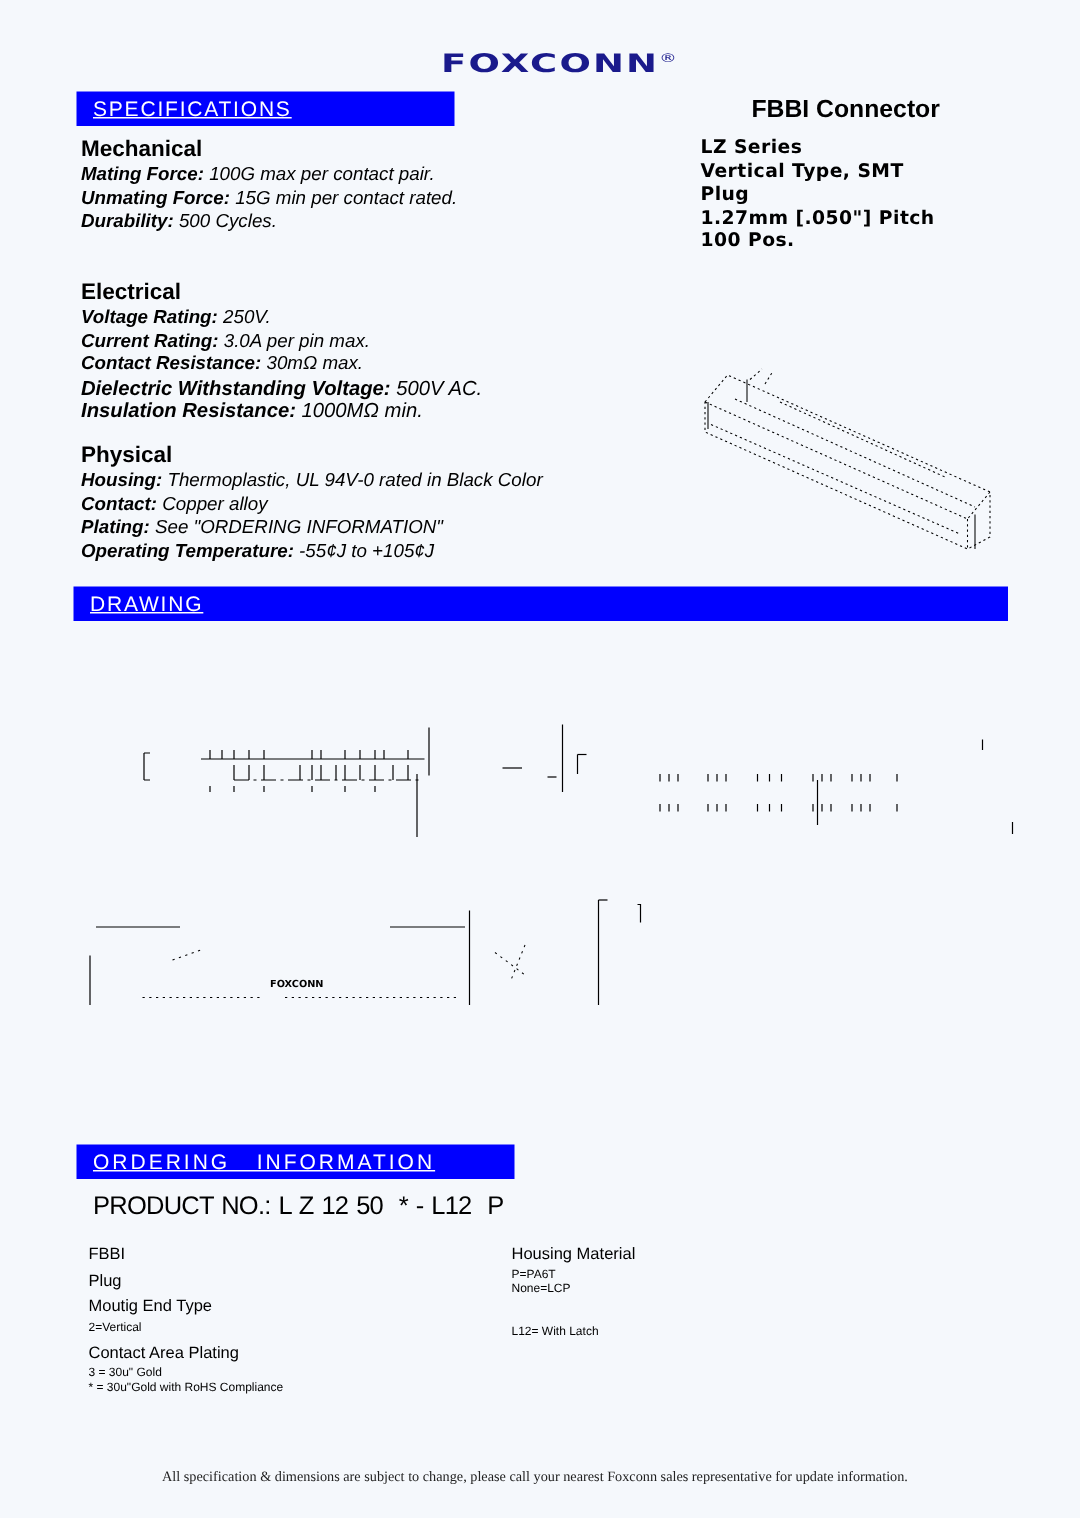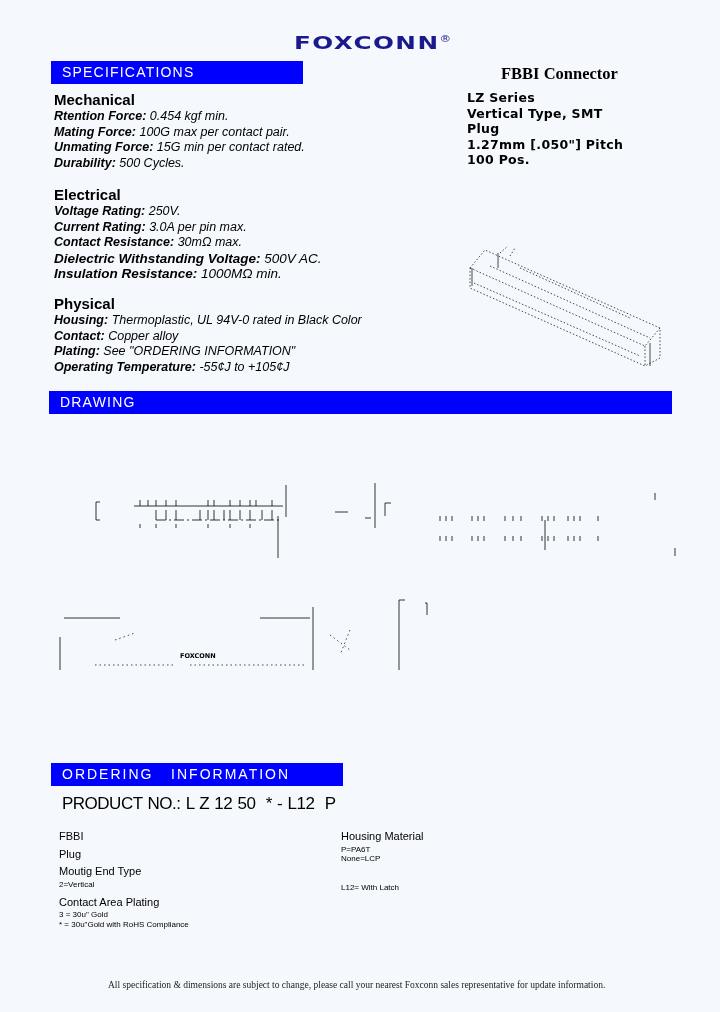--- a/index.html
+++ b/index.html
@@ -3,42 +3,41 @@
 <meta charset="utf-8">
 <style>
   html, body { margin:0; padding:0; }
   body { width:720px; height:1012px; background:#f5f8fc; position:relative; overflow:hidden;
          font-family:"Liberation Sans", sans-serif; color:#000; }
   .abs { position:absolute; }
   .logo { left:294px; top:33px; font-family:"DejaVu Sans", sans-serif; font-weight:bold; font-size:17px;
           letter-spacing:1px; color:#1a1a8c; transform:scaleX(1.45); transform-origin:left center; }
   .logo sup { font-size:8px; font-weight:normal; }
   .bar { background:#0000ff; color:#fff; font-size:14px; letter-spacing:1.2px; height:23px; line-height:23px;
-         padding-left:11px; box-sizing:border-box; }
+         padding-left:11px; box-sizing:border-box;text-decoration:underline; }
   .sec-head { font-weight:bold; font-size:15px; }
   .spec { font-size:12.5px; font-style:italic; line-height:15.5px; white-space:nowrap; }
   .spec b { font-weight:bold; }
-  .title-r { font-weight:bold; font-size:16.5px;font-family:Liberation Serif, serif; }
+  .title-r { font-weight:bold; font-size:16.5px; }
   .sub-r { font-family:"DejaVu Sans", sans-serif; font-weight:bold; font-size:12.5px; line-height:15.5px; letter-spacing:0.3px; }
   .pn { font-size:17px; letter-spacing:-0.5px; word-spacing:1px; }
   .ord { font-size:11px; line-height:15.5px; }
   .ord .small { font-size:8px; line-height:9px; display:block; margin-bottom:6px; }
   .footer { font-family:"Liberation Serif", serif; font-size:9.5px; color:#222; white-space:nowrap; }
   svg { position:absolute; overflow:visible; }
 </style>
 </head>
 <body>
 
 <div class="abs logo"><span>FOXCONN</span><sup>®</sup></div>
 
 <div class="abs bar" style="left:51px;top:61px;width:252px;">SPECIFICATIONS</div>
 
 <div class="abs sec-head" style="left:54px;top:91px;">Mechanical</div>
 <div class="abs spec" style="left:54px;top:109px;">
-  <div><b>Rtention Force:</b><span> 0.454 kgf min.</span></div>
   <div><b>Mating Force:</b><span> 100G max per contact pair.</span></div>
   <div><b>Unmating Force:</b><span> 15G min per contact rated.</span></div>
   <div><b>Durability:</b><span> 500 Cycles.</span></div>
 </div>
 
 <div class="abs sec-head" style="left:54px;top:186px;">Electrical</div>
 <div class="abs spec" style="left:54px;top:204px;">
   <div><b>Voltage Rating:</b><span> 250V.</span></div>
   <div><b>Current Rating:</b><span> 3.0A per pin max.</span></div>
   <div><b>Contact Resistance:</b><span> 30mΩ max.</span></div>

